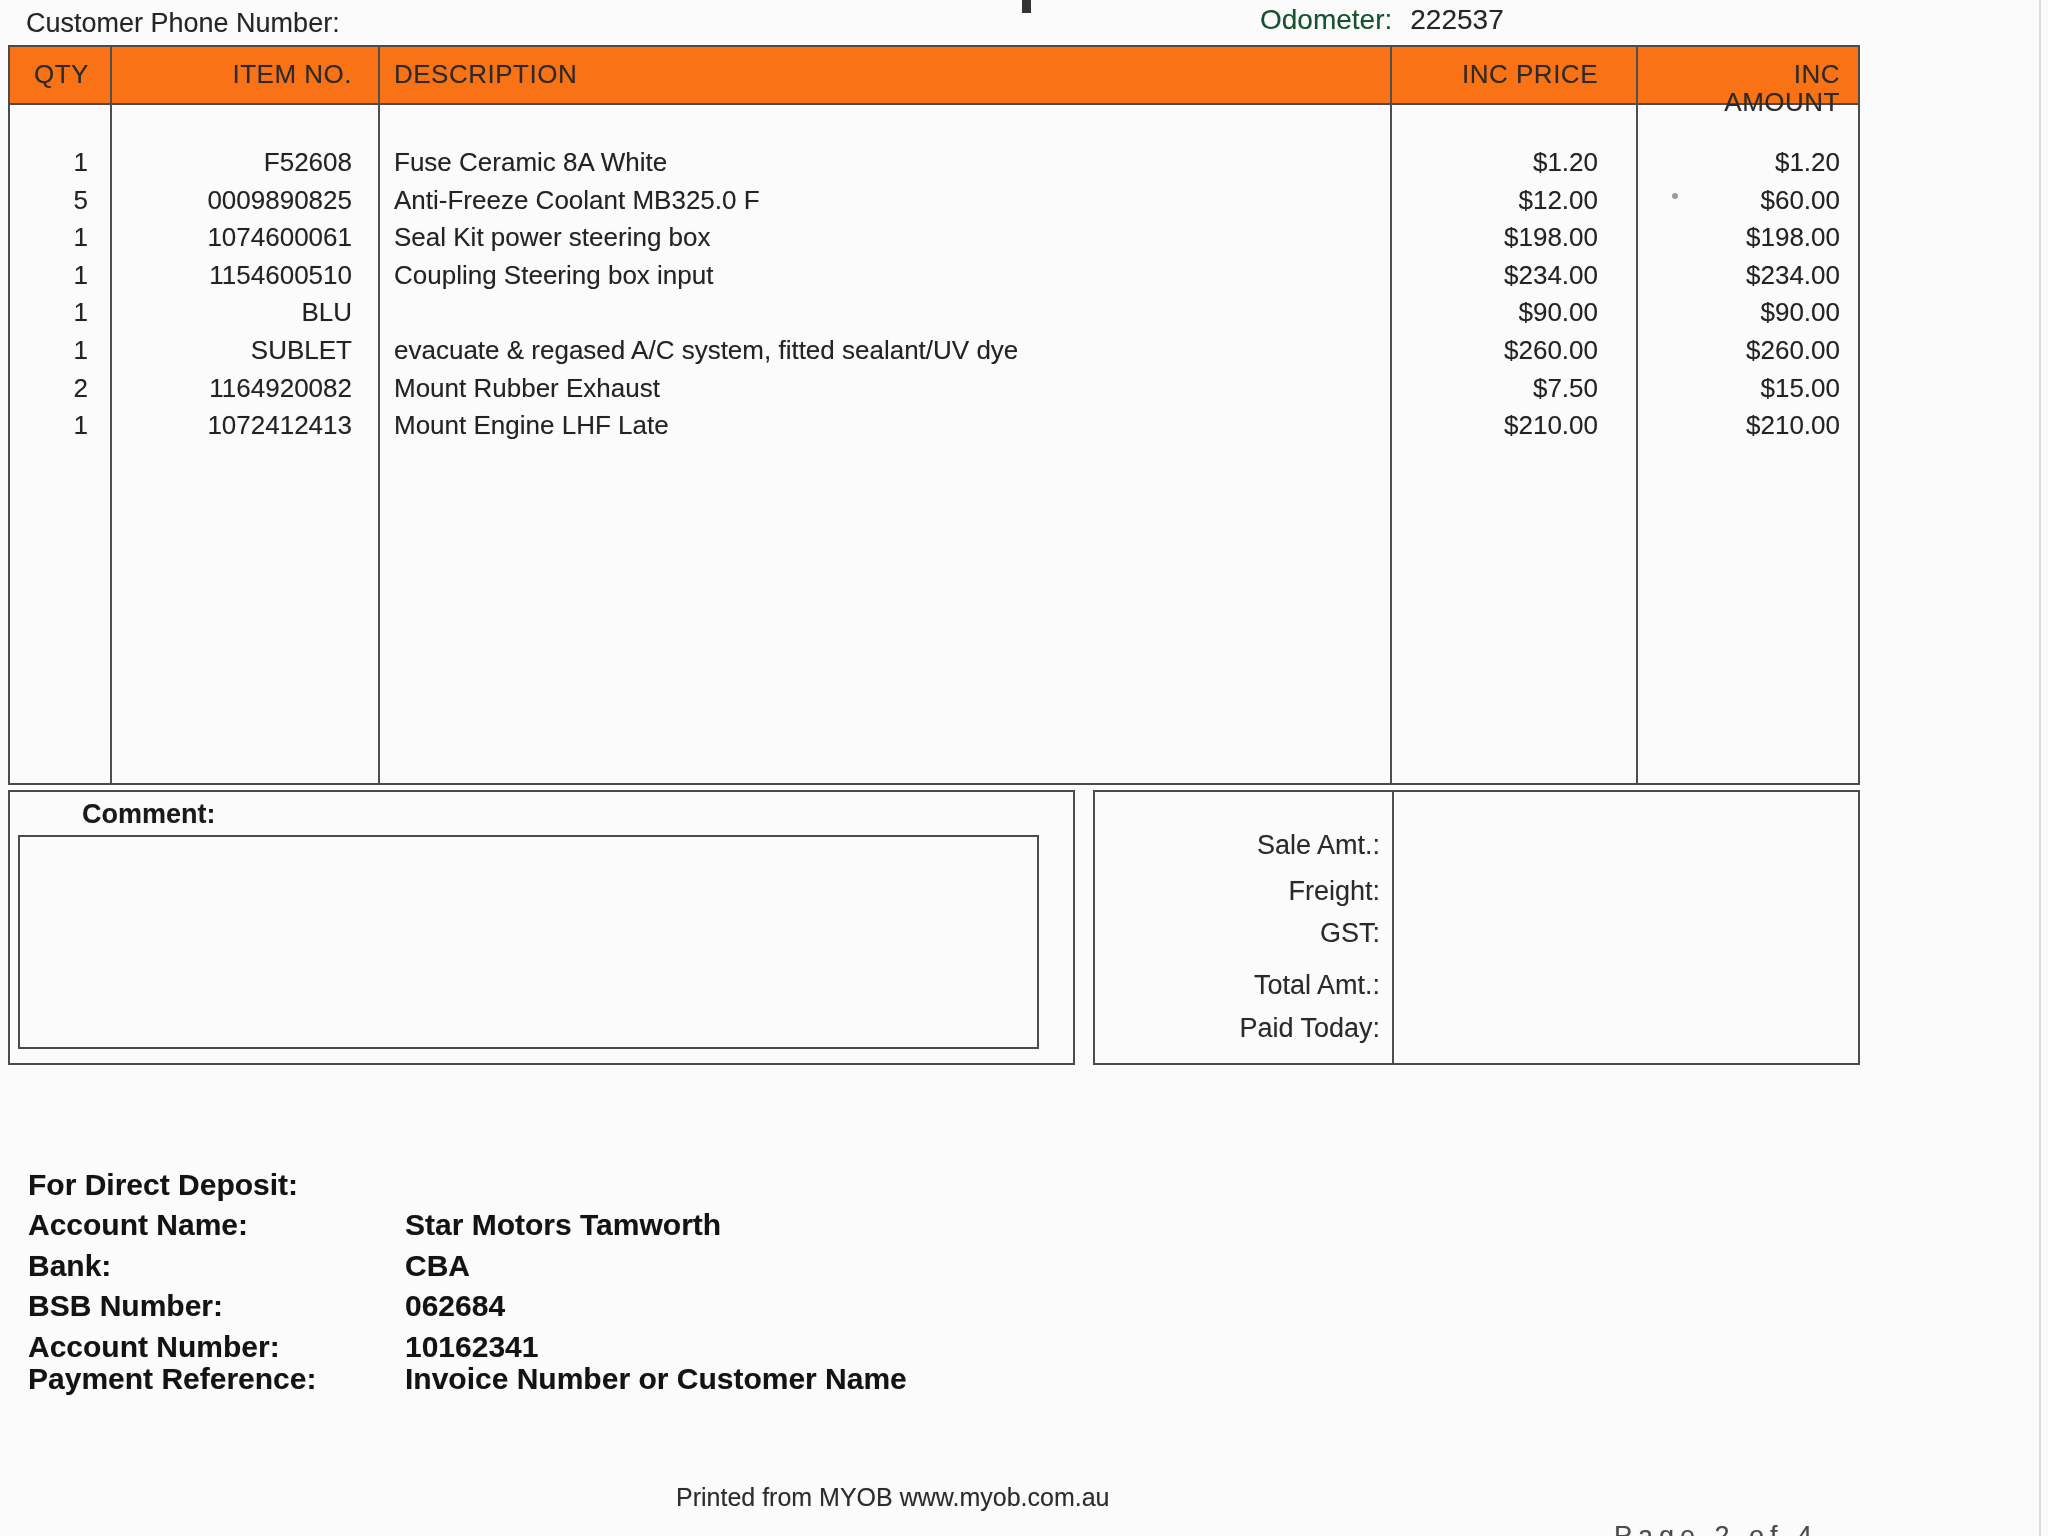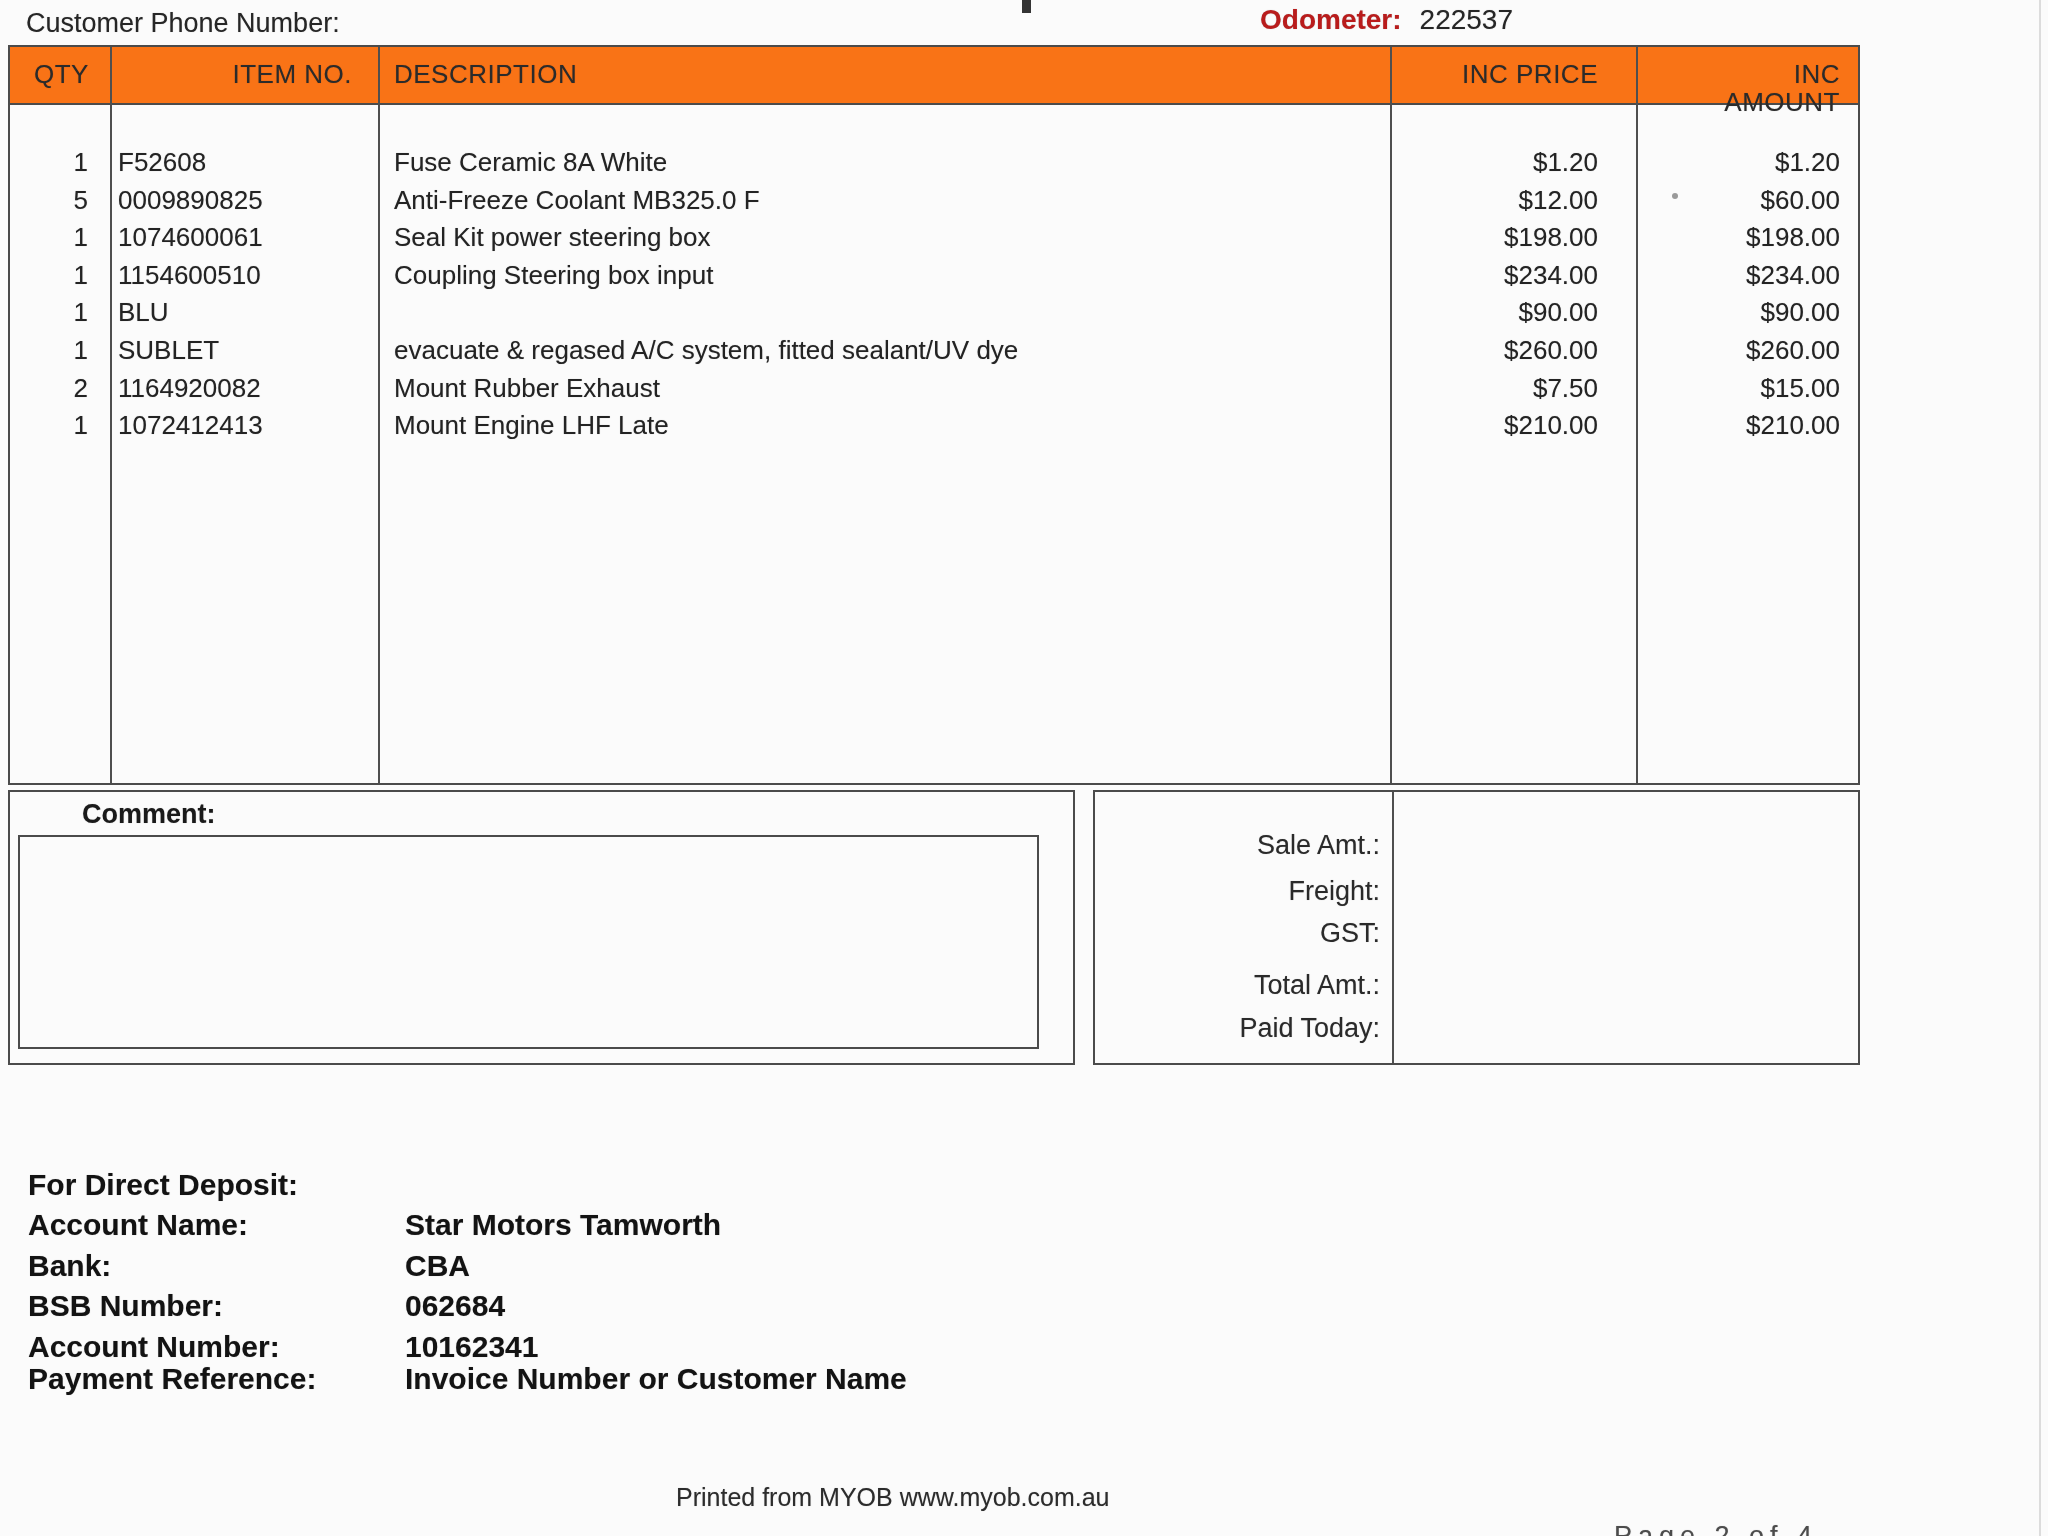--- a/index.html
+++ b/index.html
@@ -13,21 +13,21 @@
     position: absolute; left: 0; top: 0;
     width: 2048px; height: 1536px;
     color: #1f1f1f;
     overflow: hidden;
     text-shadow: 0 0 1px rgba(20,20,20,0.28);
   }
 
   
   .customer-phone { position: absolute; left: 26px; top: 8px; font-size: 27px; color: #262626; text-align: right; }
   .odometer { position: absolute; left: 1260px; top: 4px; font-size: 28px; white-space: nowrap; }
-  .odometer .lbl { font-weight: bold; color: #b91c1c; }
+  .odometer .lbl { font-weight: normal; color: #14532d; }
   .odometer .val { margin-left: 18px; color: #262626; }
 
   
   .items-table {
     position: absolute; left: 8px; top: 45px;
     width: 1852px; height: 740px;
     border: 2px solid #4b4b4b;
   }
   .thead {
     position: absolute; left: 0; top: 0; width: 100%; height: 58px;
@@ -42,21 +42,21 @@
   .th-price  { left: 1380px; width: 208px; text-align: right; }
   .th-amount { left: 1626px; width: 204px; text-align: right; }
 
   .vline { position: absolute; top: 0; bottom: 0; width: 2px; background: #4f4f4f; }
   .v1 { left: 100px; } .v2 { left: 368px; } .v3 { left: 1380px; } .v4 { left: 1626px; }
 
   .rows { position: absolute; left: 0; top: 97px; width: 100%; }
   .item-row { position: relative; height: 37.6px; font-size: 26px; line-height: 37.6px; color: #232323; }
   .c { position: absolute; top: 0; white-space: nowrap; }
   .c-qty   { left: 0;      width: 78px;  text-align: right; }
-  .c-item  { left: 108px;  width: 234px; }
+  .c-item  { left: 108px;  width: 234px; text-align: right; }
   .c-desc  { left: 384px; }
   .c-price { left: 1382px; width: 206px; text-align: right; }
   .c-amt   { left: 1640px; width: 190px; text-align: right; }
 
   
   .comment-box {
     position: absolute; left: 8px; top: 790px;
     width: 1067px; height: 275px;
     border: 2px solid #4b4b4b;
   }

